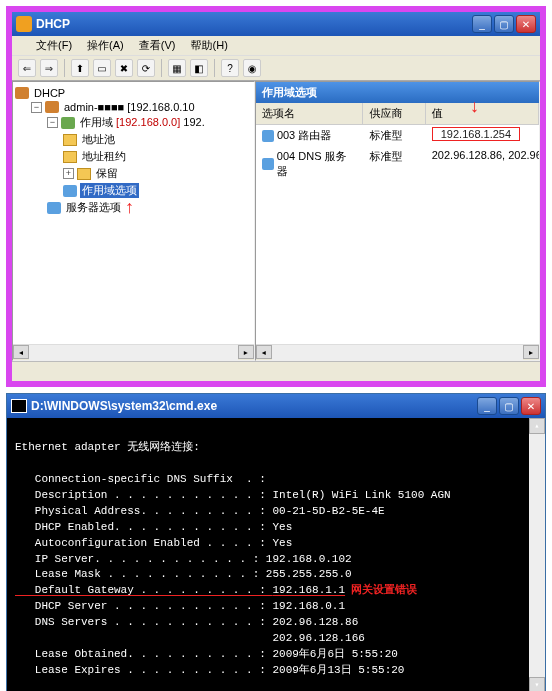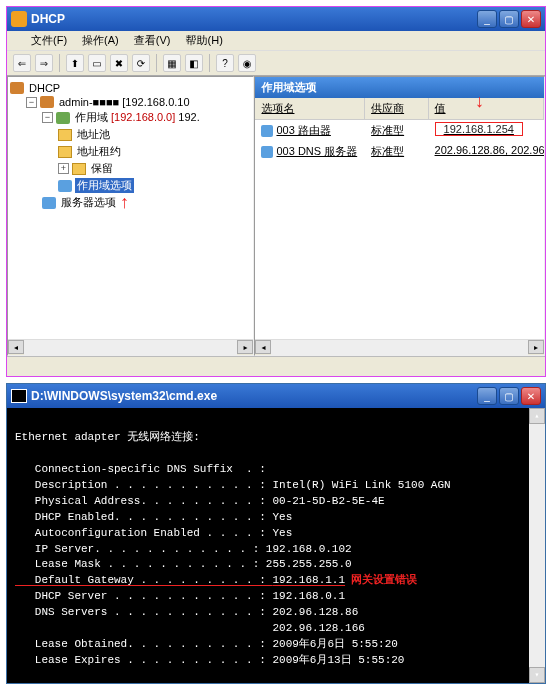--- a/index.html
+++ b/index.html
@@ -1,19 +1,19 @@
 <!DOCTYPE html>
 <html><head>
 <meta charset="utf-8">
 <style>
   * { box-sizing: border-box; margin: 0; padding: 0; }
   body { font-family: "Microsoft YaHei", SimSun, Arial, sans-serif; font-size: 11px; background: #fff; width: 552px; }
   
   
-  .win { position: relative; border: 1px solid #d946ef; background: #ece9d8; margin: 6px; }
+  .win { position: relative; border: 6px solid #d946ef; background: #ece9d8; margin: 6px; }
   .titlebar { background: linear-gradient(#3a79d6,#1d55b6); color: #fff; height: 24px; display: flex; align-items: center; padding: 0 4px; }
   .titlebar .app-icon { width: 16px; height: 16px; background: #f0a020; border-radius: 3px; margin-right: 4px; }
   .titlebar .title { flex: 1; font-weight: bold; font-size: 12px; }
   .winbtns { display: flex; gap: 2px; }
   .winbtn { width: 20px; height: 18px; background: linear-gradient(#7fa8e0,#3a6ec0); border: 1px solid #1a4a90; border-radius: 3px; color: #fff; font-size: 10px; display: flex; align-items: center; justify-content: center; cursor: pointer; }
   .winbtn.close { background: linear-gradient(#e88,#c33); border-color: #a22; }
   
   .menubar { background: #ece9d8; padding: 2px 24px; font-size: 11px; border-bottom: 1px solid #ddd; }
   .menubar span { margin-right: 12px; cursor: pointer; }
   
@@ -37,21 +37,21 @@
   .tnode .tlabel.sel { background: #316ac5; color: #fff; }
   .tnode .ip { color: #c00000; }
   .indent1 { padding-left: 16px; }
   .indent2 { padding-left: 32px; }
   .indent3 { padding-left: 48px; }
   
   .red-arrow { position: absolute; color: #e22; font-size: 18px; font-weight: bold; }
   
   .list-header { background: linear-gradient(#4e93e6,#2a6cc2); color: #fff; padding: 3px 6px; font-size: 11px; font-weight: bold; }
   .list-cols { display: flex; border-bottom: 1px solid #ccc; }
-  .list-cols .col, .list-row .cell { padding: 3px 6px; font-size: 11px; text-decoration: underline; }
+  .list-cols .col, .list-row .cell { padding: 3px 6px; font-size: 11px; }
   .col.c1 { width: 38%; } .col.c2 { width: 22%; } .col.c3 { width: 40%; }
   .list-cols .col { background: #ece9d8; border-right: 1px solid #ccc; }
   .list-row { display: flex; }
   .list-row .cell.c1 { width: 38%; display: flex; align-items: center; gap: 3px; }
   .list-row .cell.c2 { width: 22%; }
   .list-row .cell.c3 { width: 40%; white-space: nowrap; position: relative; }
   .rowicon { width: 12px; height: 12px; background: #5aa0e0; border-radius: 2px; display: inline-block; }
   .redbox { border: 1px solid #e22; padding: 0 8px; color: #222; }
   
   .status { height: 20px; background: #ece9d8; border-top: 1px solid #bbb; }
@@ -167,21 +167,21 @@
         <div class="cell c1">
             <span class="rowicon"></span>
             <span>003 路由器</span>
           </div>
         <div class="cell c2">标准型</div>
         <div class="cell c3"><span class="redbox">192.168.1.254</span></div>
       </div>
       <div class="list-row">
         <div class="cell c1">
             <span class="rowicon"></span>
-            <span>003 DNS 服务器</span>
+            <span>004 DNS 服务器</span>
           </div>
         <div class="cell c2">标准型</div>
         <div class="cell c3">202.96.128.86, 202.96.128.</div>
       </div>
       <span class="red-arrow" style="right:60px;top:14px;">↓</span>
       <div class="scrollbar" style="position:absolute;left:0;right:0;bottom:0;">
         <div class="sb-arrow">◂</div>
         <div class="sb-track"></div>
         <div class="sb-arrow">▸</div>
       </div>

